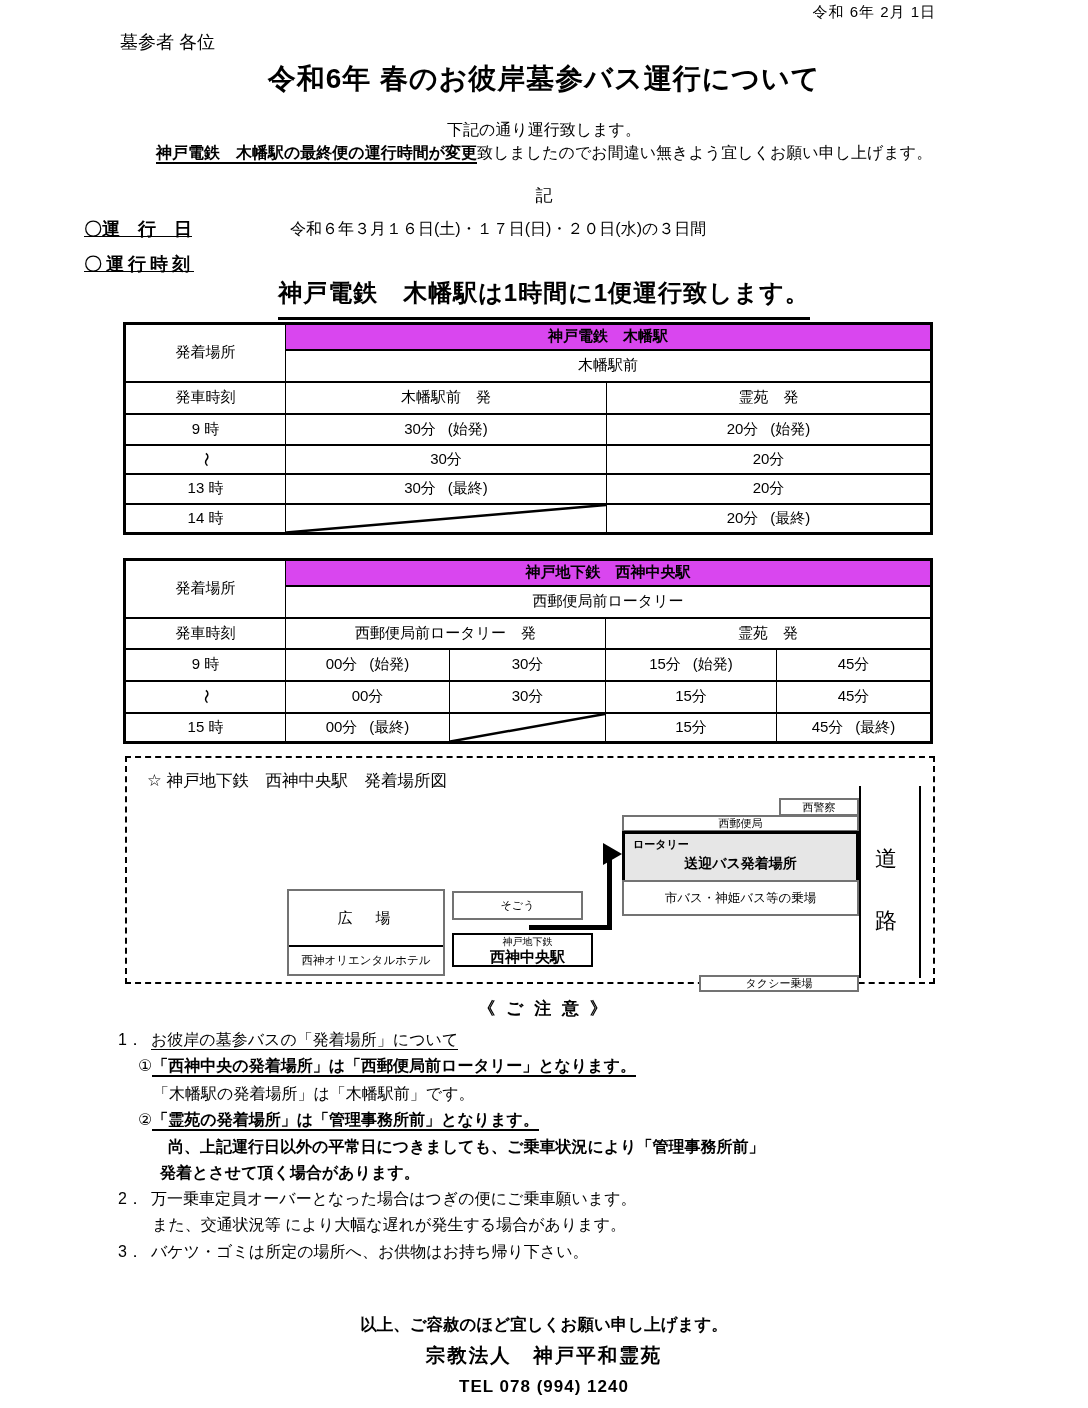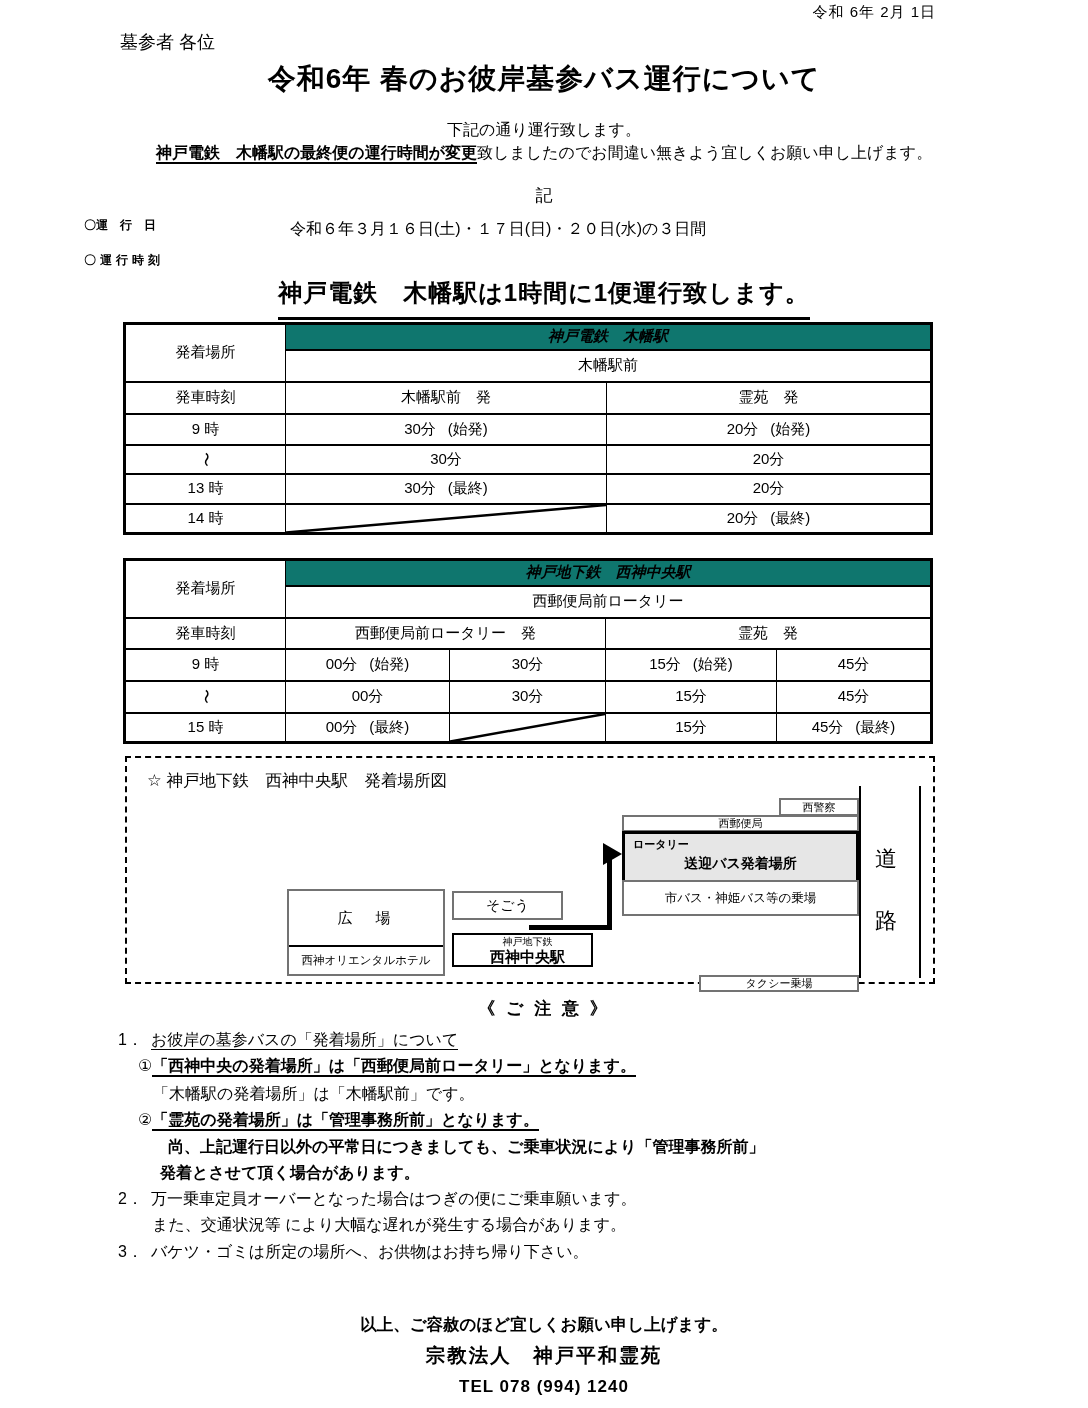--- a/index.html
+++ b/index.html
@@ -12,36 +12,36 @@
   .recipient{left:120px;top:30px;font-size:18px;}
   .title{top:60px;font-size:28px;font-weight:bold;letter-spacing:1px;}
   .intro1{top:120px;font-size:16px;}
   .intro2{top:143px;font-size:16px;}
   .intro2 .em{font-weight:bold;border-bottom:2px solid #000;padding-bottom:1px;}
   .ki{top:184px;font-size:17px;}
 
   .bullet{display:flex;align-items:flex-start;}
   .b1{left:84px;top:217px;}
   .b2{left:84px;top:252px;}
-  .blabel{font-size:12px;font-weight:bold;}
+  .blabel{font-size:18px;font-weight:bold;text-decoration:underline;}
   .b1 .blabel{width:206px;}
   .b2 .blabel{letter-spacing:4px;}
   .bvalue{font-size:16px;padding-top:2px;}
 
   .notice{top:277px;}
   .notice-inner{font-size:24px;font-weight:bold;letter-spacing:1px;border-bottom:3px solid #000;padding-bottom:11px;}
 
   table.tt{border-collapse:collapse;table-layout:fixed;width:810px;border:3px solid #000;}
   table.tt td{border-top:2px solid #000;border-bottom:2px solid #000;
               border-left:1.5px solid #000;border-right:1.5px solid #000;
               text-align:center;vertical-align:middle;font-size:15px;padding:0;}
   .t1{left:123px;top:322px;}
   .t2{left:123px;top:558px;}
   .h26{height:26px;}.h29{height:29px;}.h30{height:30px;}.h31{height:31px;}.h32{height:32px;}
-  td.shade{background:#0f766e;font-style:italic;}
+  td.shade{background:#d946ef;}
   td.bold{font-weight:bold;}
   td.dotb{border-bottom:3px dotted #000;}
   td.notop{border-top-width:0;}
   td.thickb{border-bottom:3px solid #000;}
   td.dotl{border-left:2.5px dotted #000;}
   .nt{margin-left:12px;}
   .wave{display:inline-block;transform:rotate(90deg);font-size:15px;}
   td.diagcell{position:relative;}
   .diagline{position:absolute;left:0;top:0;width:100%;height:100%;display:block;}
 
@@ -209,21 +209,21 @@
     </div>
 
     <div class="mbox" style="left:495px;top:122px;width:237px;height:36px;font-size:12.5px;">市バス・神姫バス等の乗場</div>
     <div class="mbox" style="left:572px;top:173px;width:160px;height:17px;font-size:11px;margin-top:44px;">タクシー乗場</div>
 
     <div class="mbox plaza-outer" style="left:160px;top:131px;width:158px;height:87px;">
       <div class="plaza-top">広　場</div>
       <div class="plaza-bottom">西神オリエンタルホテル</div>
     </div>
 
-    <div class="mbox" style="left:325px;top:133px;width:111px;height:29px;font-size:14px;">そごう</div>
+    <div class="mbox" style="left:325px;top:133px;width:131px;height:29px;font-size:11px;">そごう</div>
 
     <div class="station-box" style="left:325px;top:175px;width:141px;height:34px;padding-left:10px;">
       <div class="st-sub">神戸地下鉄</div>
       <div class="st-main">西神中央駅</div>
     </div>
 
     <div class="pseg" style="left:480px;top:95px;width:5px;height:77px;"></div>
     <div class="pseg" style="left:402px;top:167px;width:83px;height:5px;"></div>
     <div class="arrowhead" style="left:476px;top:85px;"></div>
   </div>

